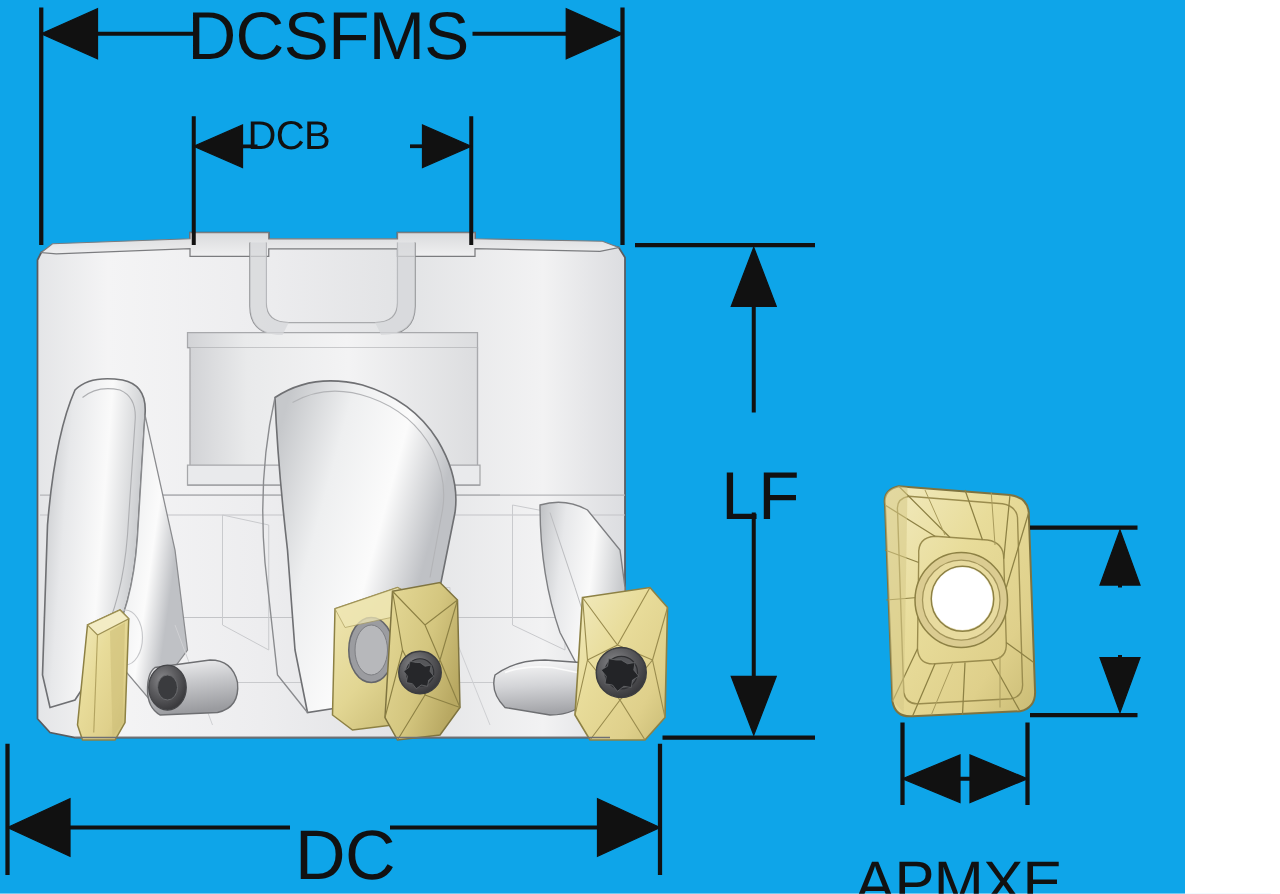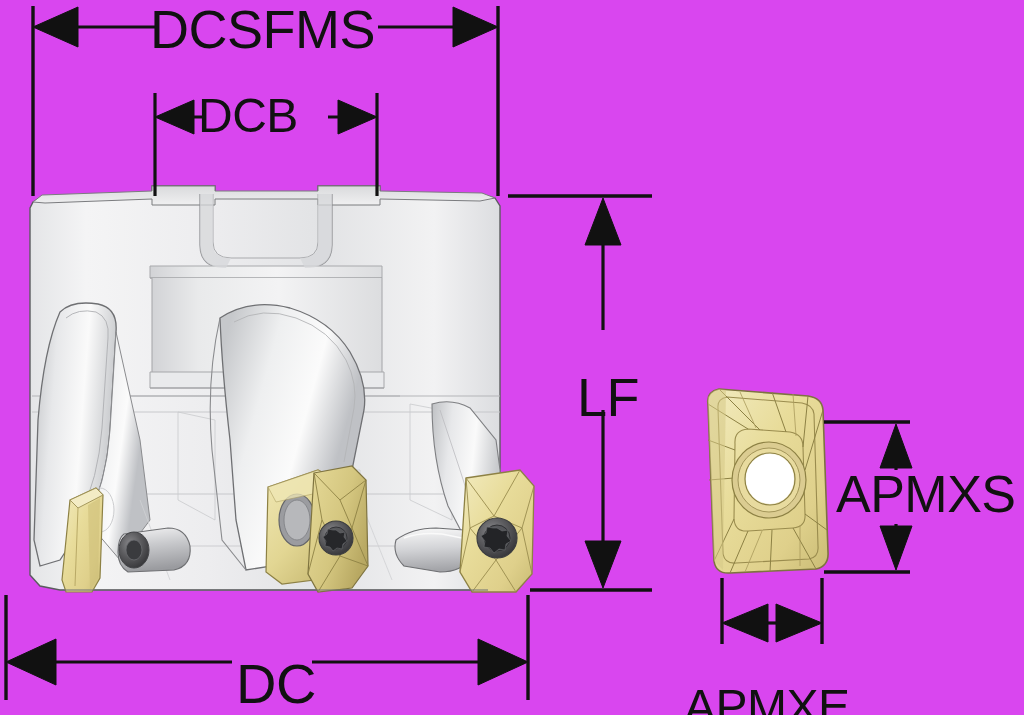--- a/index.html
+++ b/index.html
@@ -1,18 +1,18 @@
 <!DOCTYPE html>
 <html><head>
 <meta charset="utf-8">
 <style>
   html,body{margin:0;padding:0;background:#fff;}
   body{width:1024px;height:715px;overflow:hidden;
        font-family:"Liberation Sans", sans-serif;}
-  #stage{position:relative;width:1024px;height:715px;background:#d946ef;}
+  #stage{position:relative;width:948px;height:715px;background:#0ea5e9;}
   #stage svg{position:absolute;left:0;top:0;}
   .dimlabel{
     position:absolute;
     font-family:"Liberation Sans", sans-serif;
     font-weight:400;
     color:#111111;
     white-space:nowrap;
     line-height:1;
     letter-spacing:-0.5px;
   }
@@ -313,23 +313,22 @@
       <line x1="722" y1="578" x2="722" y2="644" stroke-width="3.4"></line>
       <line x1="822" y1="578" x2="822" y2="644" stroke-width="3.4"></line>
       <line x1="762" y1="623" x2="782" y2="623" stroke-width="3.2"></line>
       <polygon points="722,623 768,604 768,642"></polygon>
       <polygon points="822,623 776,604 776,642"></polygon>
     </g>
   </svg>
 
   <div class="dimlabel" style="left:150px; top:2px; font-size:54px;">DCSFMS</div>
 
-  <div class="dimlabel" style="left:198px; top:92px; font-size:48px;">DCB</div>
+  <div class="dimlabel" style="left:198px; top:92px; font-size:32px;">DCB</div>
 
   <div class="dimlabel" style="left:577px; top:339px; font-size:54px;margin-top:31px;">LF</div>
 
   <div class="dimlabel" style="left:236px; top:656px; font-size:56px;">DC</div>
 
-  <div class="dimlabel" style="left:836px; top:468px; font-size:52px;">APMXS</div>
 
   <div class="dimlabel" style="left:684px; top:643px; font-size:48px;margin-top:40px;">APMXE</div>
 
 </div>
 
 </body></html>

